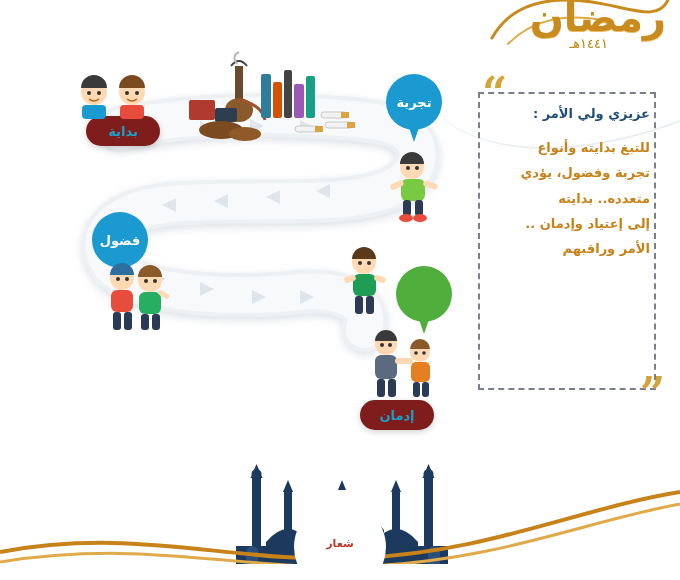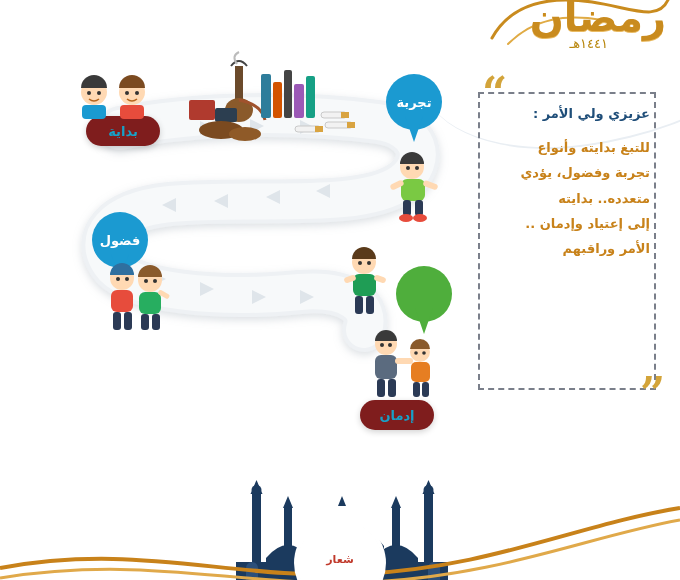--- a/index.html
+++ b/index.html
@@ -76,21 +76,21 @@
     color:#18a0c7;font-weight:bold;direction:rtl;
   }
 
   
   .kid{position:absolute;}
 
   
   .items{position:absolute;left:175px;top:50px;width:200px;height:96px;}
 
   
-  .skyline{position:absolute;left:0;bottom:0;width:680px;height:130px;overflow:hidden;}
+  .skyline{position:absolute;left:0;bottom:16px;width:680px;height:130px;overflow:hidden;}
   .logo{
     position:absolute;left:50%;bottom:-26px;transform:translateX(-50%);
     width:86px;height:86px;border-radius:50%;background:#ffffff;
     box-shadow:0 0 0 3px #ffffff;
     display:flex;align-items:center;justify-content:center;
   }
   .logo .lt{color:#c0392b;font-size:11px;font-weight:bold;direction:rtl;margin-top:-8px;}
 </style>
 </head>
 <body>

